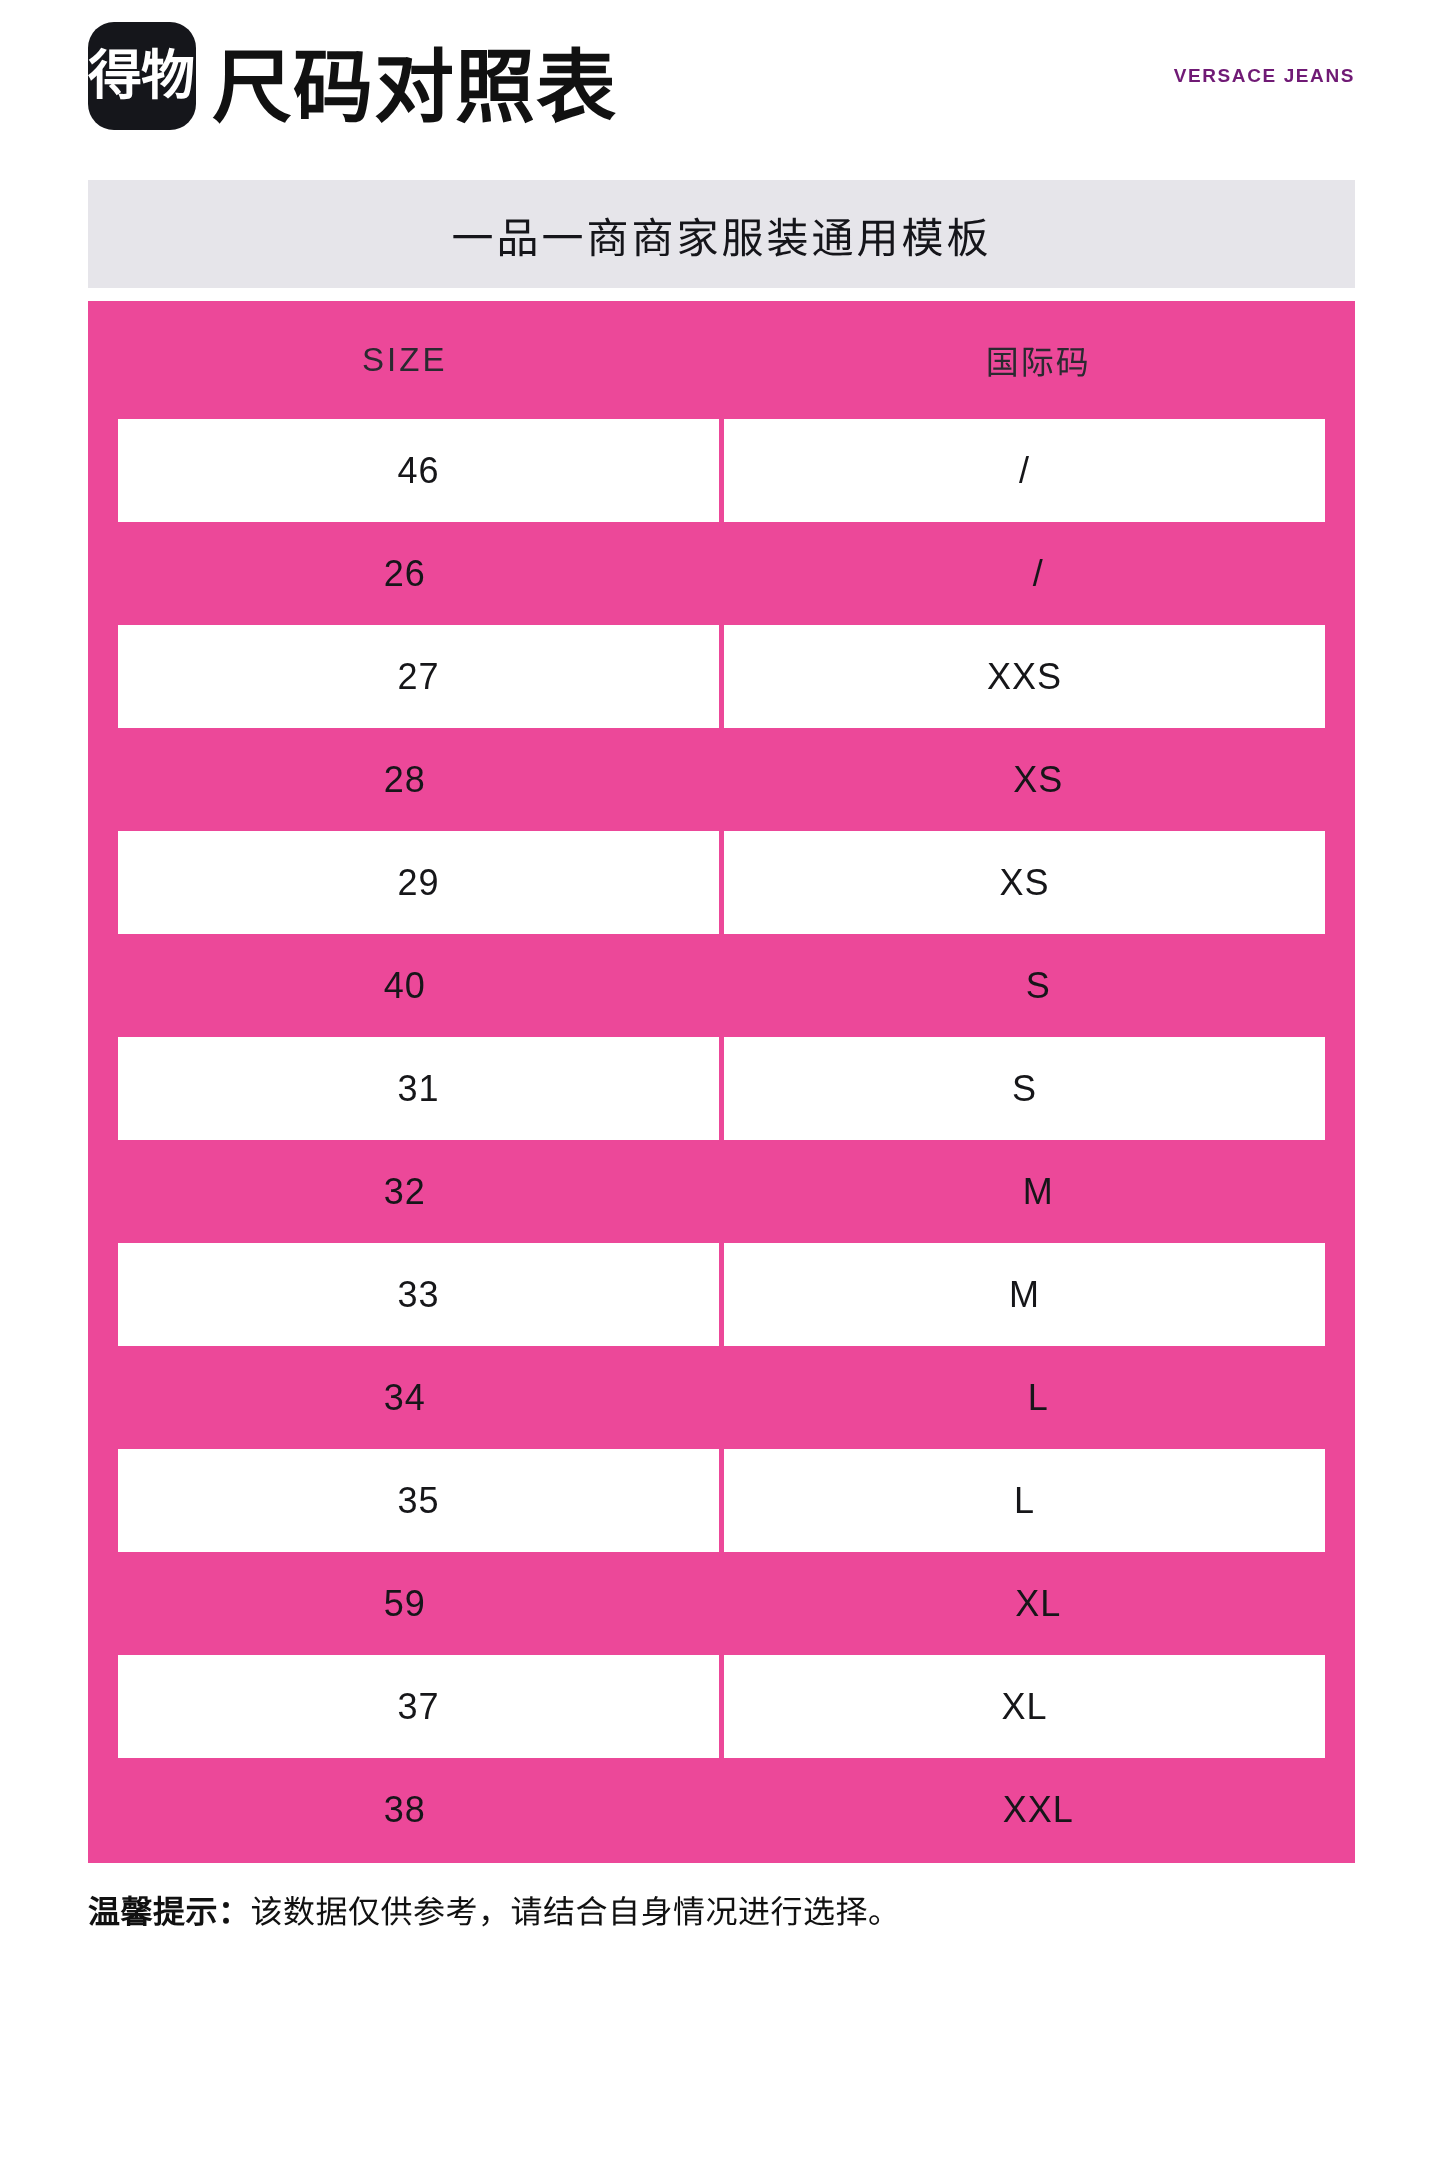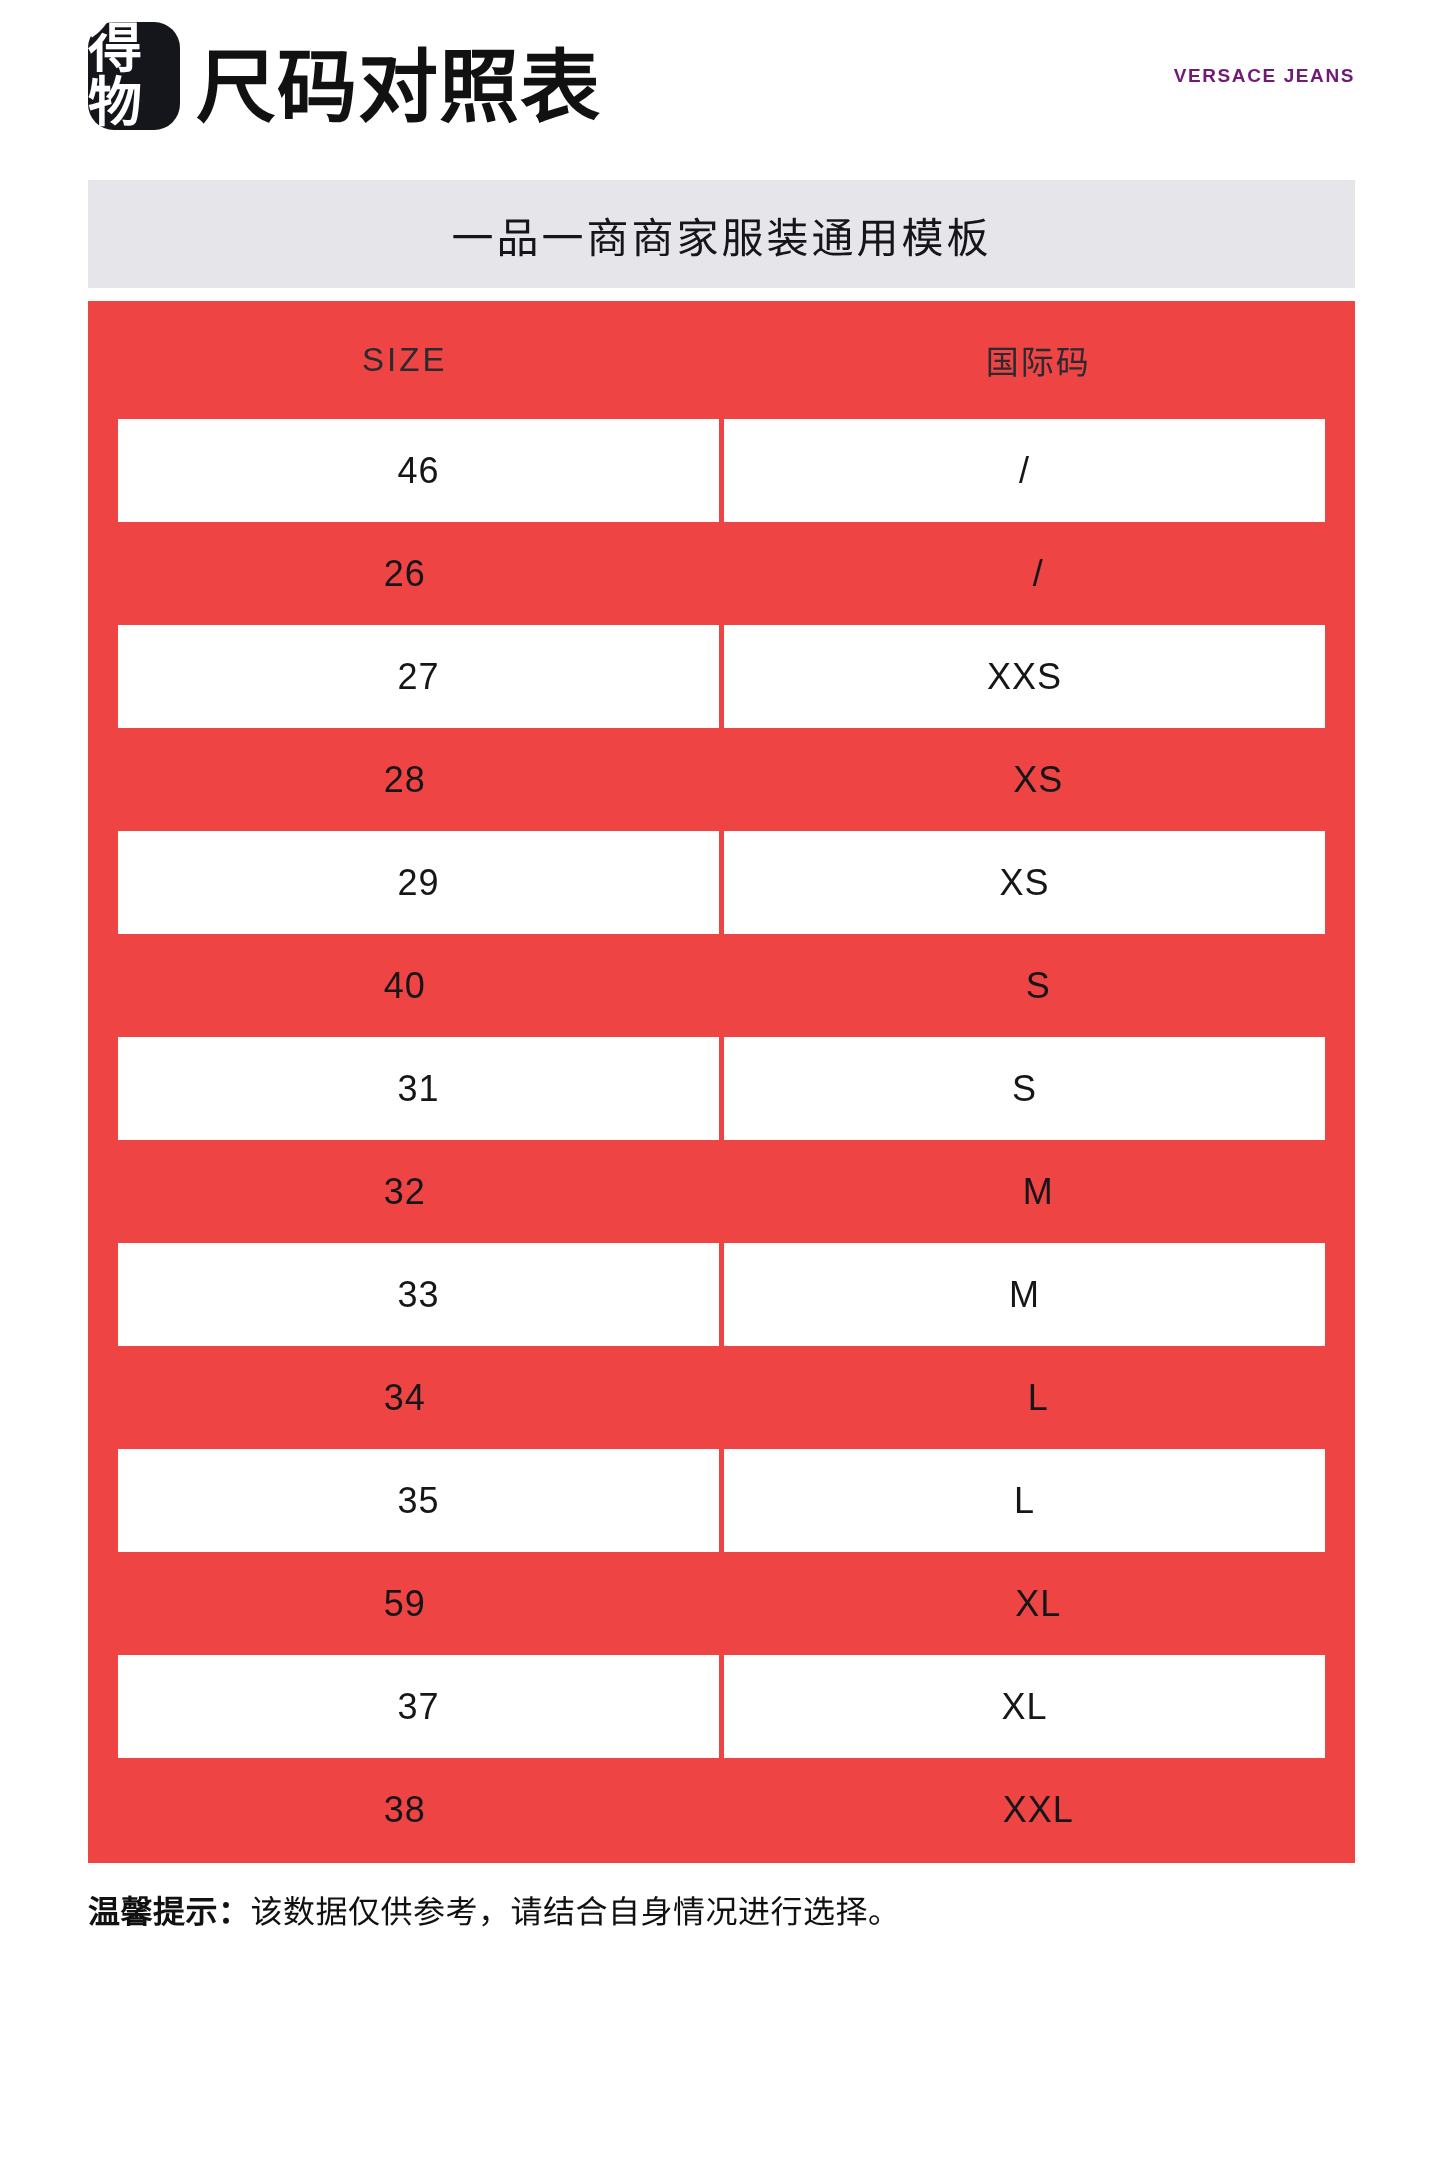--- a/index.html
+++ b/index.html
@@ -27,21 +27,21 @@
     display: flex;
     align-items: flex-start;
   }
   .brand-block {
     display: flex;
     align-items: center;
     margin-top: 22px;
     gap: 16px;
   }
   .app-logo {
-    width: 92px;
+    width: 108px;
     height: 108px;
     border-radius: 26px;
     background: #15161b;
     display: flex;
     align-items: center;
     justify-content: flex-start;
     flex: 0 0 auto;
   }
   .app-logo-text {
     color: #ffffff;
@@ -88,21 +88,21 @@
     font-weight: 500;
     letter-spacing: 3px;
     color: #15151a;
   }
   .band-gap {
     height: 13px;
     background: #ffffff;
   }
 
   .size-table {
-    background: #ef4444;
+    background: #ec4899;
     padding-bottom: 2px;
   }
 
   .table-head-row {
     display: flex;
     height: 118px;
     align-items: center;
   }
   .table-head-row .th {
     flex: 1 1 0;

